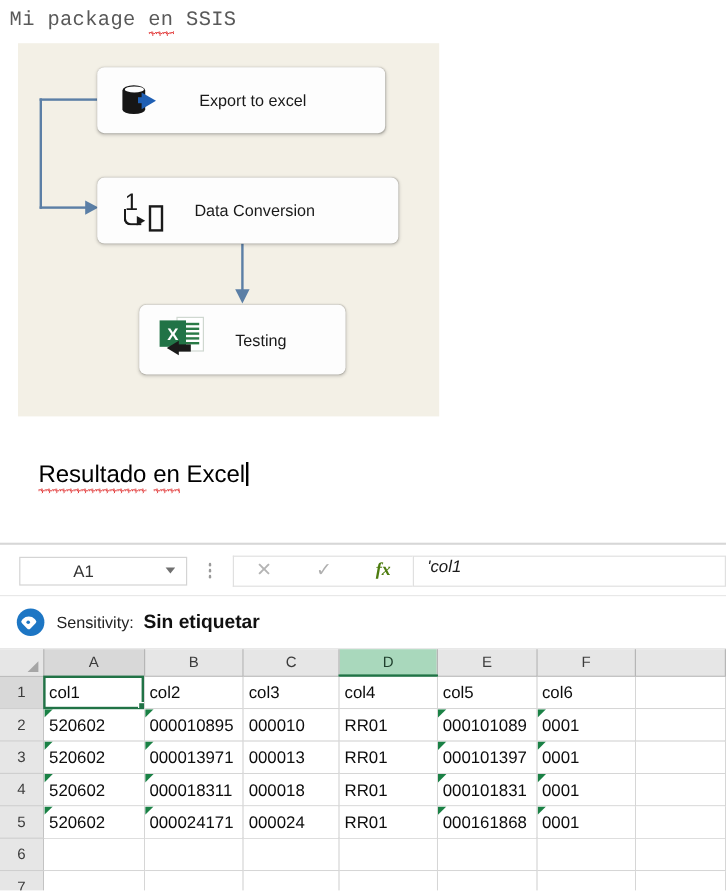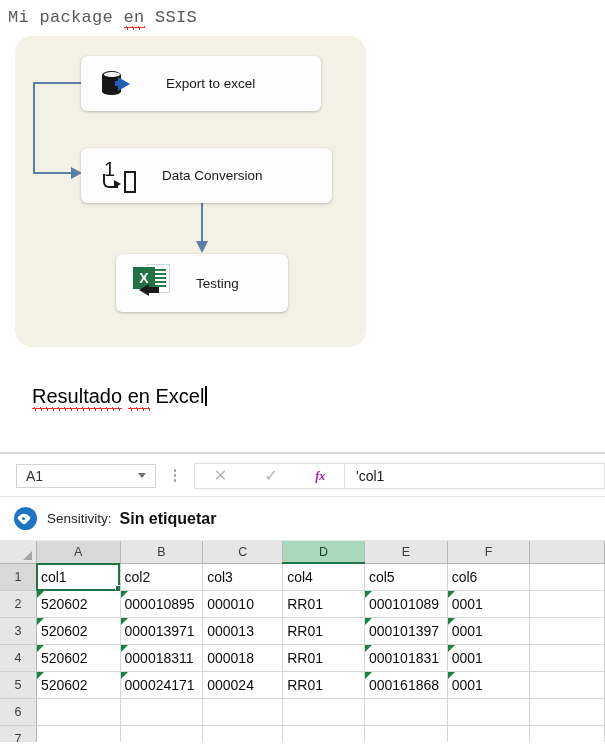--- a/index.html
+++ b/index.html
@@ -46,21 +46,20 @@
   }
 
   
   .diagram-panel {
     position: absolute;
     left: 15px;
     top: 36px;
     width: 351px;
     height: 311px;
     background: #f3f0e6;
-    border-radius: 17px;
   }
   .node {
     position: absolute;
     background: #fdfdfd;
     border-radius: 6px;
     box-shadow: 0 1px 3px rgba(0,0,0,0.22), 0 0 1px rgba(0,0,0,0.15);
     display: flex;
     align-items: center;
   }
   .node-label {
@@ -215,20 +214,21 @@
   }
   .namebox {
     margin-left: 16px;
     width: 140px;
     height: 24px;
     background: #ffffff;
     border: 1px solid #d4d4d4;
     display: flex;
     align-items: center;
     box-sizing: border-box;
+    padding-left: 35px;
   }
   .namebox span {
     margin-left: 9px;
     font-size: 14px;
     color: #333;
     flex: 1;
   }
   .tri-down {
     width: 0; height: 0;
     border-left: 4.5px solid transparent;
@@ -261,33 +261,33 @@
   }
   .ic-x, .ic-chk, .ic-fx {
     font-size: 16px;
     color: #b4b4b4;
     line-height: 1;
   }
   .ic-chk { color: #b0b0b0; }
   .ic-fx {
     font-family: "Liberation Serif", serif;
     font-style: italic;
-    color: #a21caf;
-    font-size: 12px;
+    color: #4d7c0f;
+    font-size: 15px;
     font-weight: bold;
   }
   .formula-input {
     flex: 1;
     height: 26px;
     border: 1px solid #e0e0e0;
     border-left: 1px solid #e0e0e0;
     box-sizing: border-box;
     display: flex;
-    align-items: center;
     background: #fff;
+    font-style: italic;
   }
   .formula-input span {
     margin-left: 11px;
     font-size: 14px;
     color: #1a1a1a;
   }
 
   
   .sensbar {
     position: absolute;

